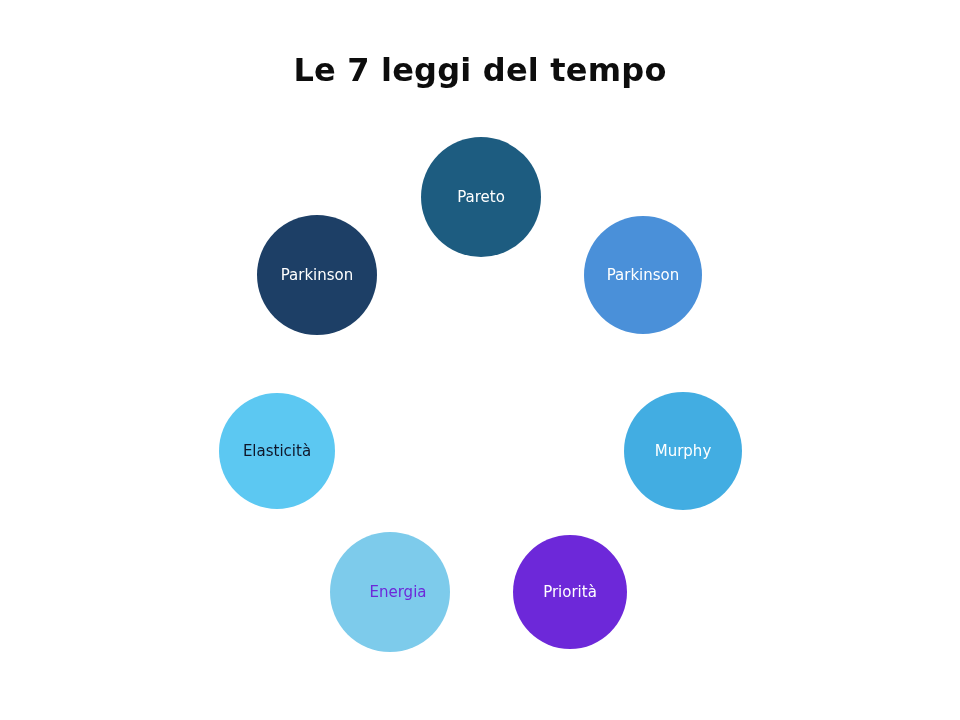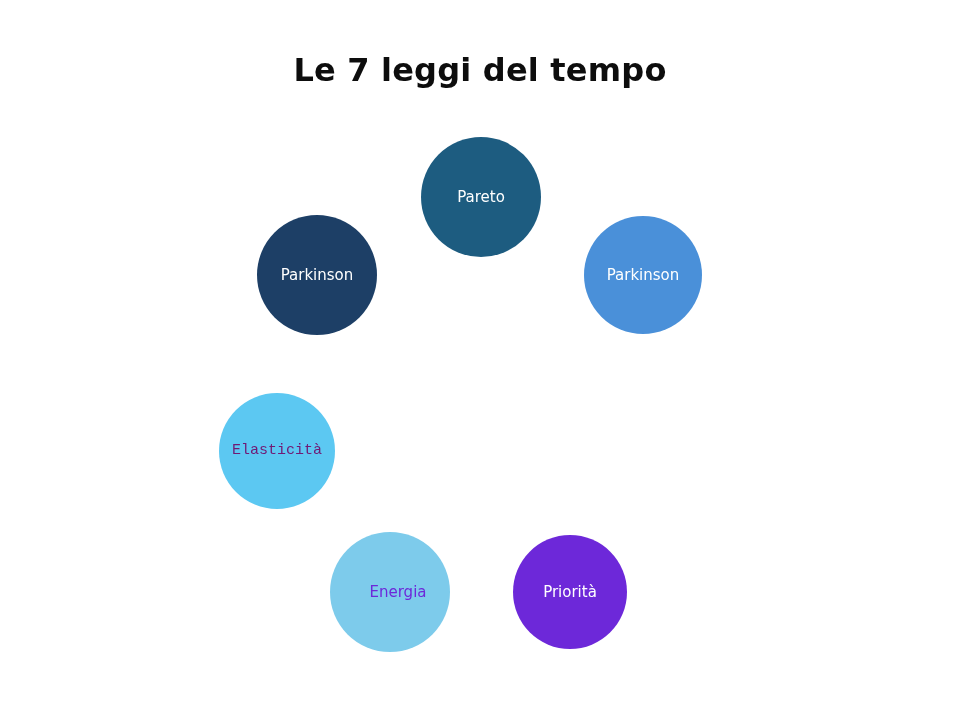--- a/index.html
+++ b/index.html
@@ -72,27 +72,30 @@
 
   <div id="slide-title" style="color: rgb(13, 13, 13); margin-top: 14px;">Le 7 leggi del tempo</div>
 
   <div id="bubble-layer">
       <div class="bubble" style="left: 421px; top: 137px; width: 120px; height: 120px; background: rgb(29, 92, 128);">
         <span class="bubble-label" style="color: rgb(255, 255, 255);">Pareto</span>
       </div>
       <div class="bubble" style="left: 584px; top: 216px; width: 118px; height: 118px; background: rgb(74, 144, 217);">
         <span class="bubble-label" style="color: rgb(255, 255, 255);">Parkinson</span>
       </div>
+      <div class="bubble" style="left: 624px; top: 392px; width: 118px; height: 118px; background: rgb(66, 173, 226);">
+        <span class="bubble-label" style="color: rgb(255, 255, 255);">Murphy</span>
+      </div>
       <div class="bubble" style="left: 513px; top: 535px; width: 114px; height: 114px; background: #6d28d9;">
         <span class="bubble-label" style="color: rgb(255, 255, 255);">Priorità</span>
       </div>
       <div class="bubble" style="left: 330px; top: 532px; width: 120px; height: 120px; background: rgb(125, 203, 235);">
         <span class="bubble-label" style="color: #6d28d9; margin-left: 16px;">Energia</span>
       </div>
       <div class="bubble" style="left: 219px; top: 393px; width: 116px; height: 116px; background: rgb(92, 200, 242);">
-        <span class="bubble-label" style="color: #701a75; font-family: Liberation Mono, monospace;">Elasticità</span>
+        <span class="bubble-label" style="color: #0f172a;">Elasticità</span>
       </div>
       <div class="bubble" style="left: 257px; top: 215px; width: 120px; height: 120px; background: rgb(29, 63, 102);">
         <span class="bubble-label" style="color: rgb(255, 255, 255);">Parkinson</span>
       </div>
     </div>
 
 </div>
 
 </body></html>

